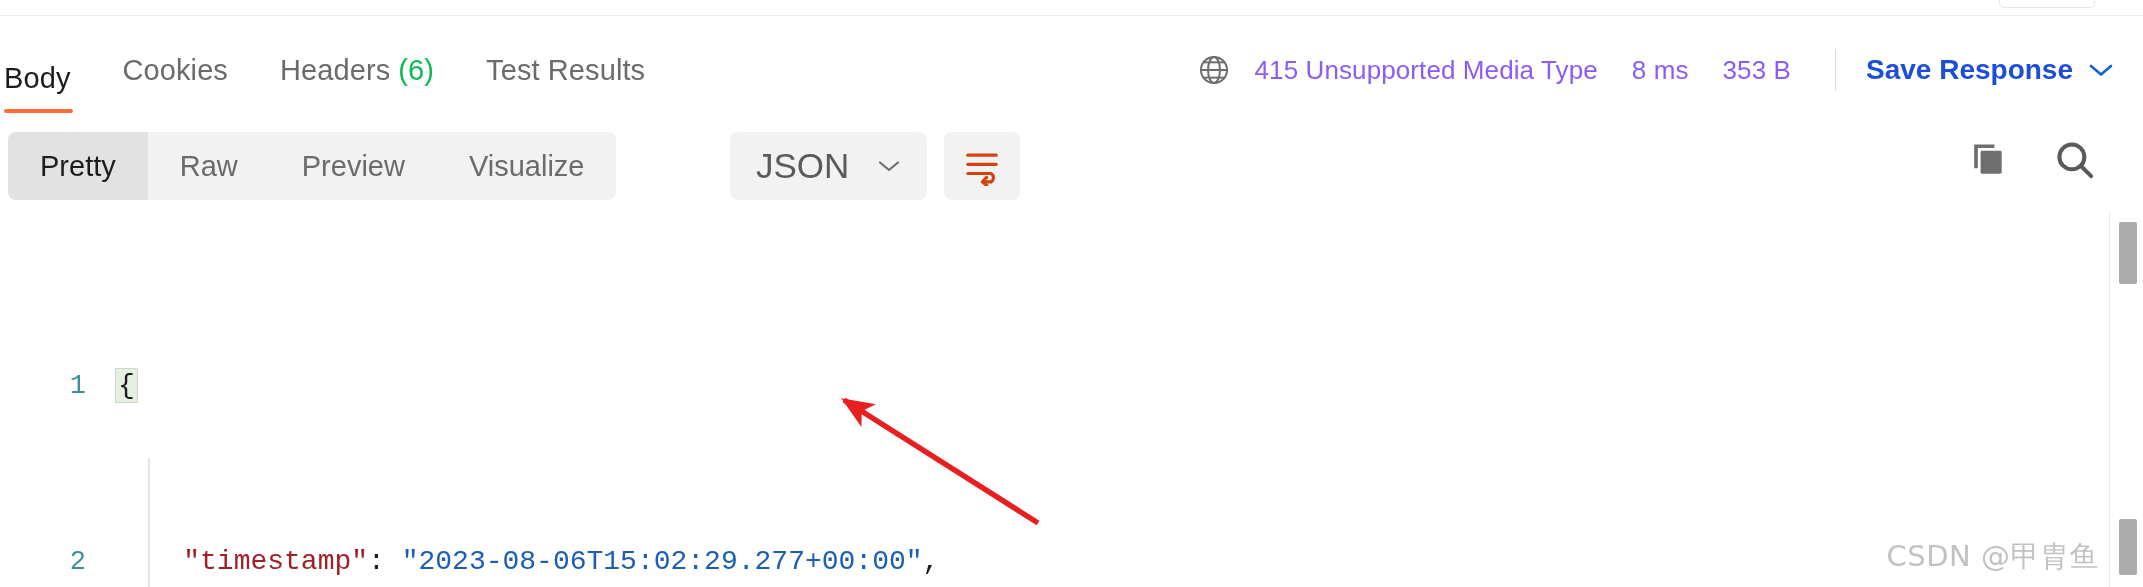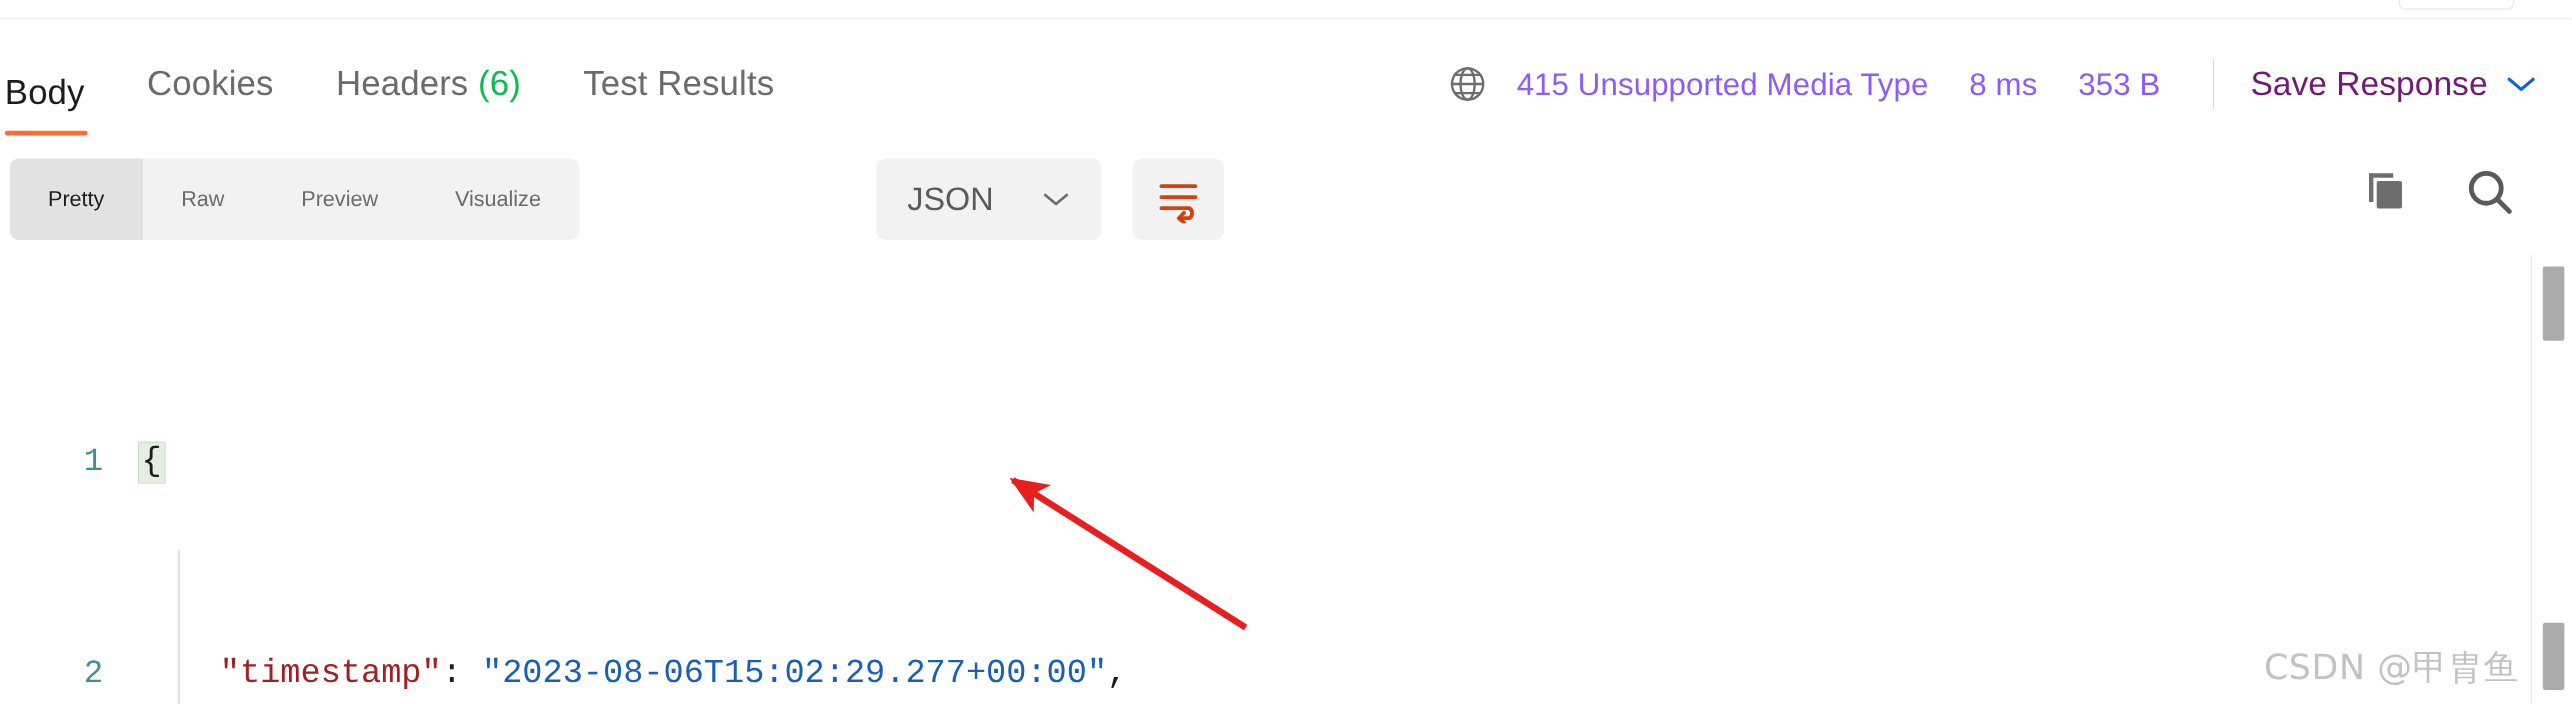--- a/index.html
+++ b/index.html
@@ -110,22 +110,22 @@
     margin: 0 30px 0 30px;
   }
   .save-response {
     display: flex;
     align-items: center;
     gap: 16px;
     cursor: pointer;
   }
   .save-response .label {
     font-size: 28px;
-    font-weight: normal;
-    color: #701a75;
+    font-weight: bold;
+    color: #1d4ed8;
     white-space: nowrap;
   }
   .chev {
     width: 24px; height: 14px;
     display: block;
   }
 
   
   .format-bar {
     position: absolute;
@@ -141,21 +141,21 @@
     background: #f2f2f2;
     border-radius: 8px;
     height: 68px;
     overflow: hidden;
   }
   .seg {
     display: flex;
     align-items: center;
     justify-content: center;
     padding: 0 32px;
-    font-size: 18px;
+    font-size: 29px;
     color: #6b6b6b;
     cursor: pointer;
     white-space: nowrap;
   }
   .seg.active {
     background: #e2e2e2;
     color: #1c1c1c;
   }
 
   .type-select {
@@ -165,21 +165,21 @@
     min-width: 188px;
     background: #f2f2f2;
     border-radius: 8px;
     display: flex;
     align-items: center;
     justify-content: space-between;
     padding: 0 26px;
     cursor: pointer;
   }
   .type-select .label {
-    font-size: 27px;
+    font-size: 35px;
     color: #5a5a5a;
     white-space: nowrap;
   }
   .type-select .chev-sm {
     width: 24px; height: 14px;
     margin-left: 28px;
   }
 
   .wrap-btn {
     position: absolute;

